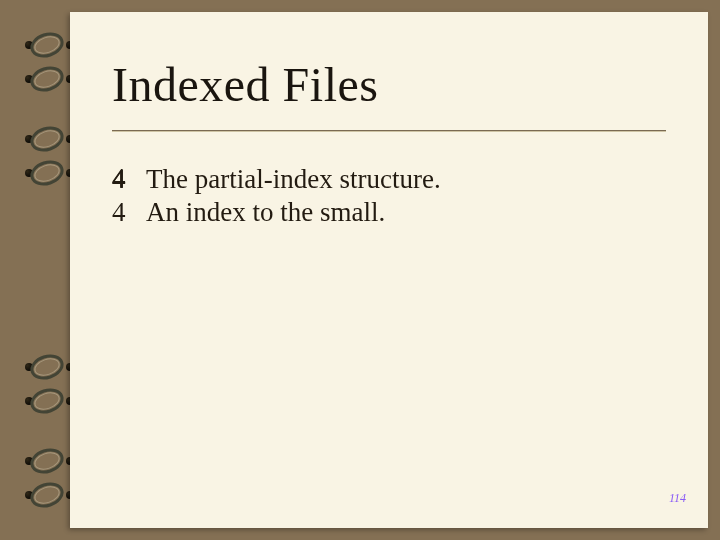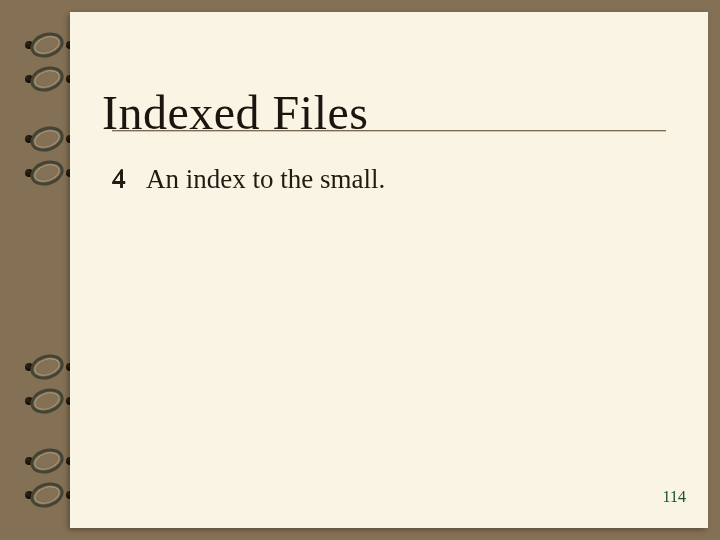--- a/index.html
+++ b/index.html
@@ -15,26 +15,25 @@
     position: absolute;
     left: 70px;
     top: 12px;
     width: 638px;
     height: 516px;
     background: #f9f4e4;
     box-shadow: -2px 2px 5px rgba(0,0,0,0.3);
   }
   .title {
     position: absolute;
-    left: 32px;
+    left: 42px;
     top: 45px;
     font-size: 48px;
     color: #1a150f;
     letter-spacing: 0.5px;
-    margin-top: 28px;
   }
   .rule {
     position: absolute;
     left: 42px;
     top: 118px;
     width: 554px;
     height: 0;
     border-top: 1px solid #7a6a52;
     border-bottom: 1px solid #cfc4a4;
   }
@@ -55,22 +54,23 @@
   .item .bullet {
     position: absolute;
     left: 0;
     top: 0;
     font-size: 27px;
   }
   .pagenum {
     position: absolute;
     right: 22px;
     bottom: 22px;
-    font-size: 16px;
-    color: #14532d;
+    font-size: 12px;
+    color: #8b5cf6;
+    font-style: italic;
   }
   .rings {
     position: absolute;
     left: 26px;
     top: 12px;
     width: 44px;
     height: 516px;
   }
   .ring {
     position: absolute;
@@ -161,20 +161,21 @@
 
   <div class="body">
     <div class="item">
       <span class="bullet">4</span>
     </div>
     <div class="item">
       <span class="bullet">4</span>
     </div>
     <div class="item">
       <span class="bullet">4</span>
+      <span>The partial-index structure.</span>
     </div>
     <div class="item">
       <span class="bullet">4</span>
       <span>An index to the small.</span>
     </div>
   </div>
 
   <div class="pagenum">114</div>
 </div>
 

